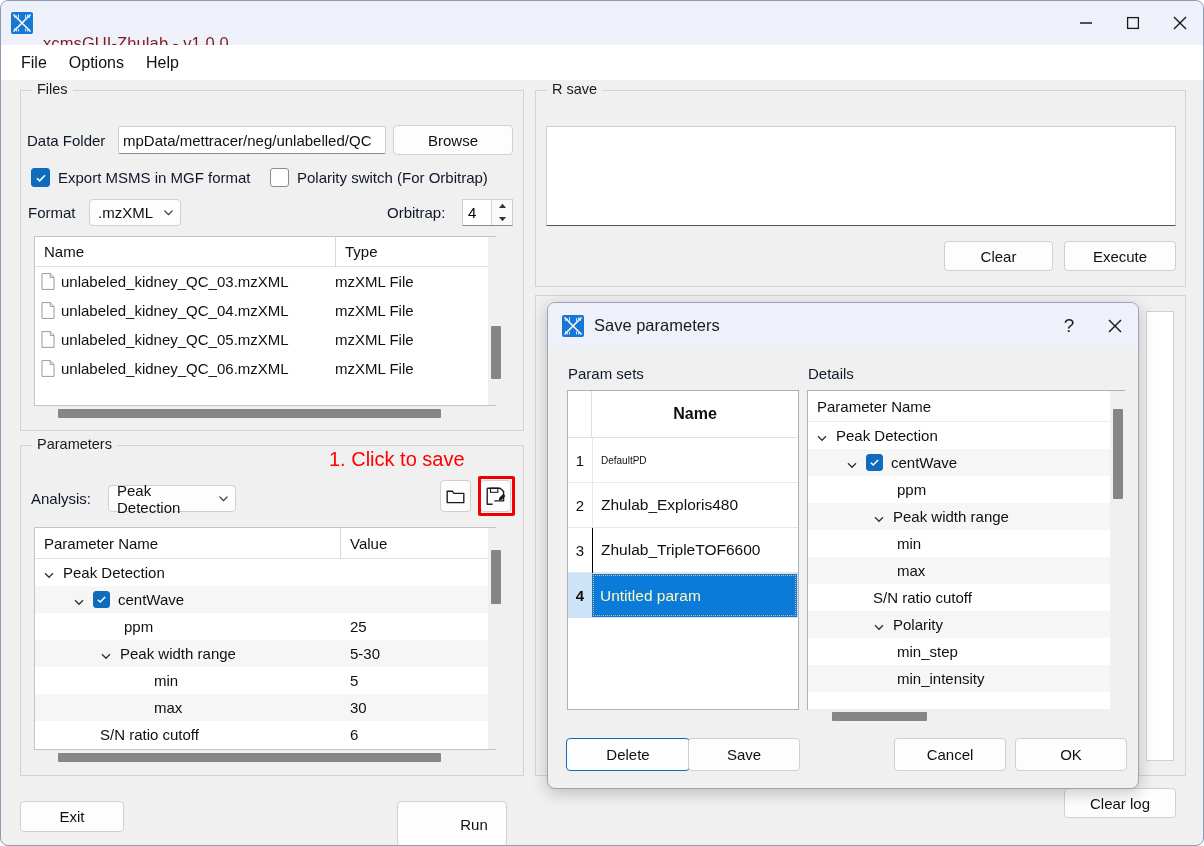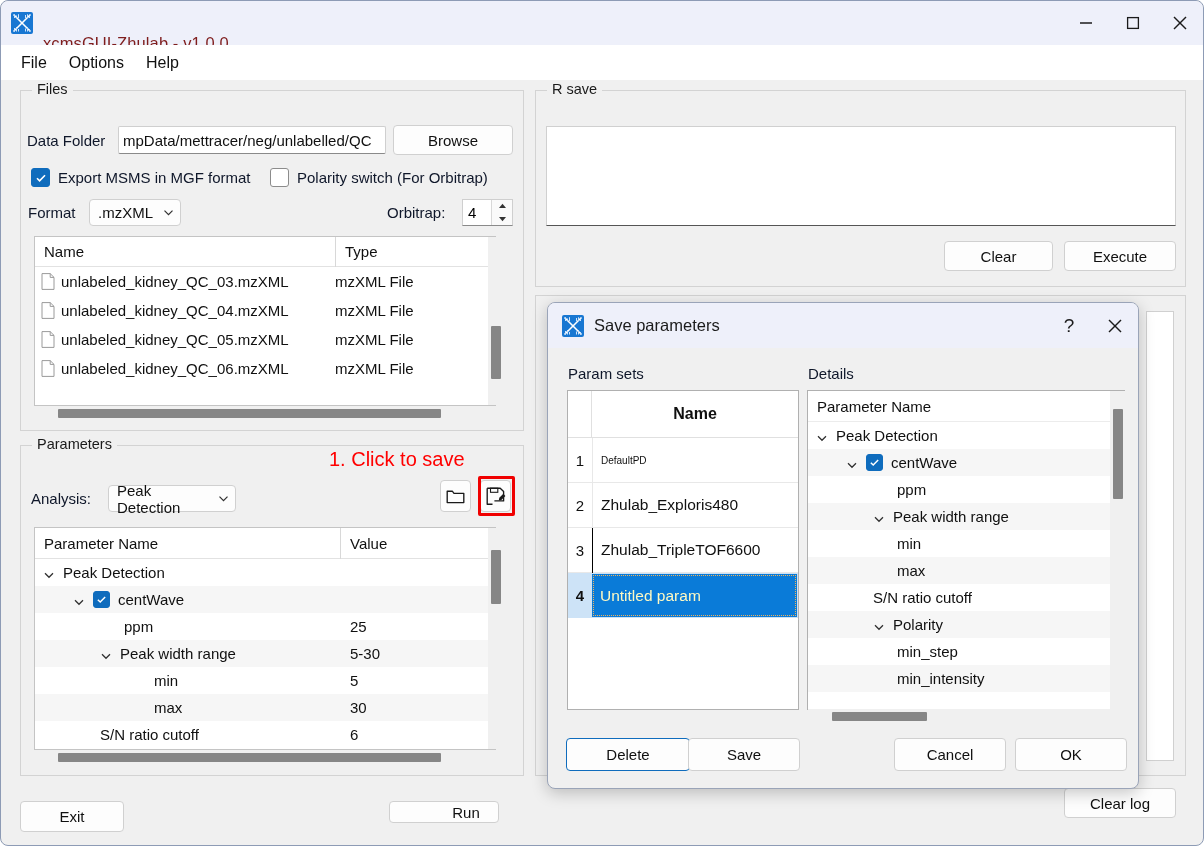--- a/index.html
+++ b/index.html
@@ -439,21 +439,21 @@
     </div>
   </div>
   <div class="scrollbar-v" style="left:487px; top:527px; height:221px;">
     <div class="thumb" style="top:22px; height:54px;"></div>
   </div>
   <div class="scrollbar-h" style="left:33px; top:749px; width:462px;">
     <div class="thumb" style="left:24px; width:383px;"></div>
   </div>
 
   <div class="btn" style="position:absolute; left:19px; top:800px; width:104px; height:31px;">Exit</div>
-  <div class="btn" style="position:absolute; left:388px; top:800px; width:110px; height:22px;padding-left:44px;">Run</div>
+  <div class="btn" style="position:absolute; left:396px; top:800px; width:110px; height:46px;padding-left:44px;">Run</div>
 
   <div class="groupbox" style="left:534px; top:89px; width:651px; height:197px;">
     <span class="group-title">R save</span>
   </div>
   <div style="position:absolute; left:545px; top:125px; width:630px; height:100px; background:#fff; border:1px solid #d0d0d0; border-bottom:1px solid #555;"></div>
   <div class="btn" style="position:absolute; left:943px; top:240px; width:109px; height:30px;">Clear</div>
   <div class="btn" style="position:absolute; left:1063px; top:240px; width:112px; height:30px;">Execute</div>
 
   <div class="groupbox" style="left:534px; top:294px; width:651px; height:481px;"></div>
   <div style="position:absolute; left:1145px; top:310px; width:28px; height:450px; background:#fff; border:1px solid #d0d0d0;"></div>

